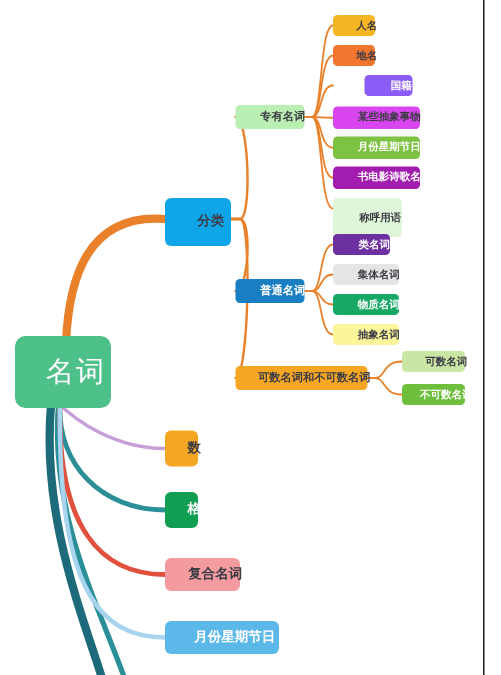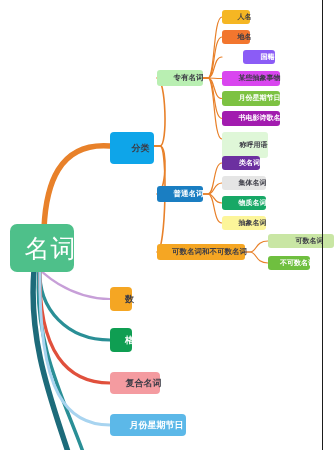--- a/index.html
+++ b/index.html
@@ -30,21 +30,21 @@
     box-sizing: border-box;
     display: flex;
     align-items: center;
     justify-content: center;
     white-space: nowrap;
     line-height: 1;
     padding-left: 17px;
   }
   .node-root {
     border-radius: 7px;
-    font-size: 25px;
+    font-size: 19px;
     font-weight: 400;
     letter-spacing: 1px;
   }
   .node-l1 {
     border-radius: 4px;
     font-size: 9px;
     font-weight: bold;
   }
   .node-l2 {
     border-radius: 3px;
@@ -103,21 +103,21 @@
       <div class="node node-l3" style="left: 222px; top: 71px; width: 58px; height: 15px; background: #d946ef; color: rgb(60, 60, 70);">某些抽象事物</div>
       <div class="node node-l3" style="left: 222px; top: 91px; width: 58px; height: 15px; background: rgb(125, 194, 66); color: rgb(255, 255, 255);">月份星期节日</div>
       <div class="node node-l3" style="left: 222px; top: 111px; width: 58px; height: 15px; background: #a21caf; color: rgb(255, 255, 255);">书电影诗歌名</div>
       <div class="node node-l3" style="left: 222px; top: 132px; width: 46px; height: 26px; background: rgb(223, 247, 216); color: rgb(60, 60, 70);">称呼用语</div>
       <div class="node node-l2" style="left: 157px; top: 186px; width: 46px; height: 16px; background: rgb(26, 126, 194); color: rgb(255, 255, 255);">普通名词</div>
       <div class="node node-l3" style="left: 222px; top: 156px; width: 38px; height: 14px; background: rgb(108, 48, 160); color: rgb(255, 255, 255);">类名词</div>
       <div class="node node-l3" style="left: 222px; top: 176px; width: 44px; height: 14px; background: #e5e5e5; color: rgb(60, 60, 70);">集体名词</div>
       <div class="node node-l3" style="left: 222px; top: 196px; width: 44px; height: 14px; background: rgb(23, 168, 102); color: rgb(255, 255, 255);">物质名词</div>
       <div class="node node-l3" style="left: 222px; top: 216px; width: 44px; height: 14px; background: rgb(252, 245, 154); color: rgb(60, 60, 70);">抽象名词</div>
       <div class="node node-l2" style="left: 157px; top: 244px; width: 88px; height: 16px; background: rgb(245, 166, 35); color: rgb(60, 60, 70);">可数名词和不可数名词</div>
-      <div class="node node-l3" style="left: 268px; top: 234px; width: 66px; height: 14px; background: rgb(201, 230, 164); color: rgb(60, 60, 70);">可数名词</div>
+      <div class="node node-l3" style="left: 268px; top: 234px; width: 42px; height: 14px; background: rgb(201, 230, 164); color: rgb(60, 60, 70);">可数名词</div>
       <div class="node node-l3" style="left: 268px; top: 256px; width: 42px; height: 14px; background: rgb(111, 191, 63); color: rgb(255, 255, 255);">不可数名词</div>
       <div class="node node-l1" style="left: 110px; top: 287px; width: 22px; height: 24px; background: rgb(245, 166, 35); color: rgb(60, 60, 70);">数</div>
       <div class="node node-l1" style="left: 110px; top: 328px; width: 22px; height: 24px; background: rgb(15, 158, 82); color: rgb(255, 255, 255);">格</div>
       <div class="node node-l1" style="left: 110px; top: 372px; width: 50px; height: 22px; background: rgb(244, 155, 160); color: rgb(60, 60, 70);">复合名词</div>
       <div class="node node-l1" style="left: 110px; top: 414px; width: 76px; height: 22px; background: rgb(92, 184, 232); color: rgb(255, 255, 255);">月份星期节日</div>
       <div class="node node-root" style="left: 10px; top: 224px; width: 64px; height: 48px; background: rgb(78, 192, 138); color: rgb(255, 255, 255);">名词</div>
     </div>
   <div class="right-frame"></div>
 </div>
 

